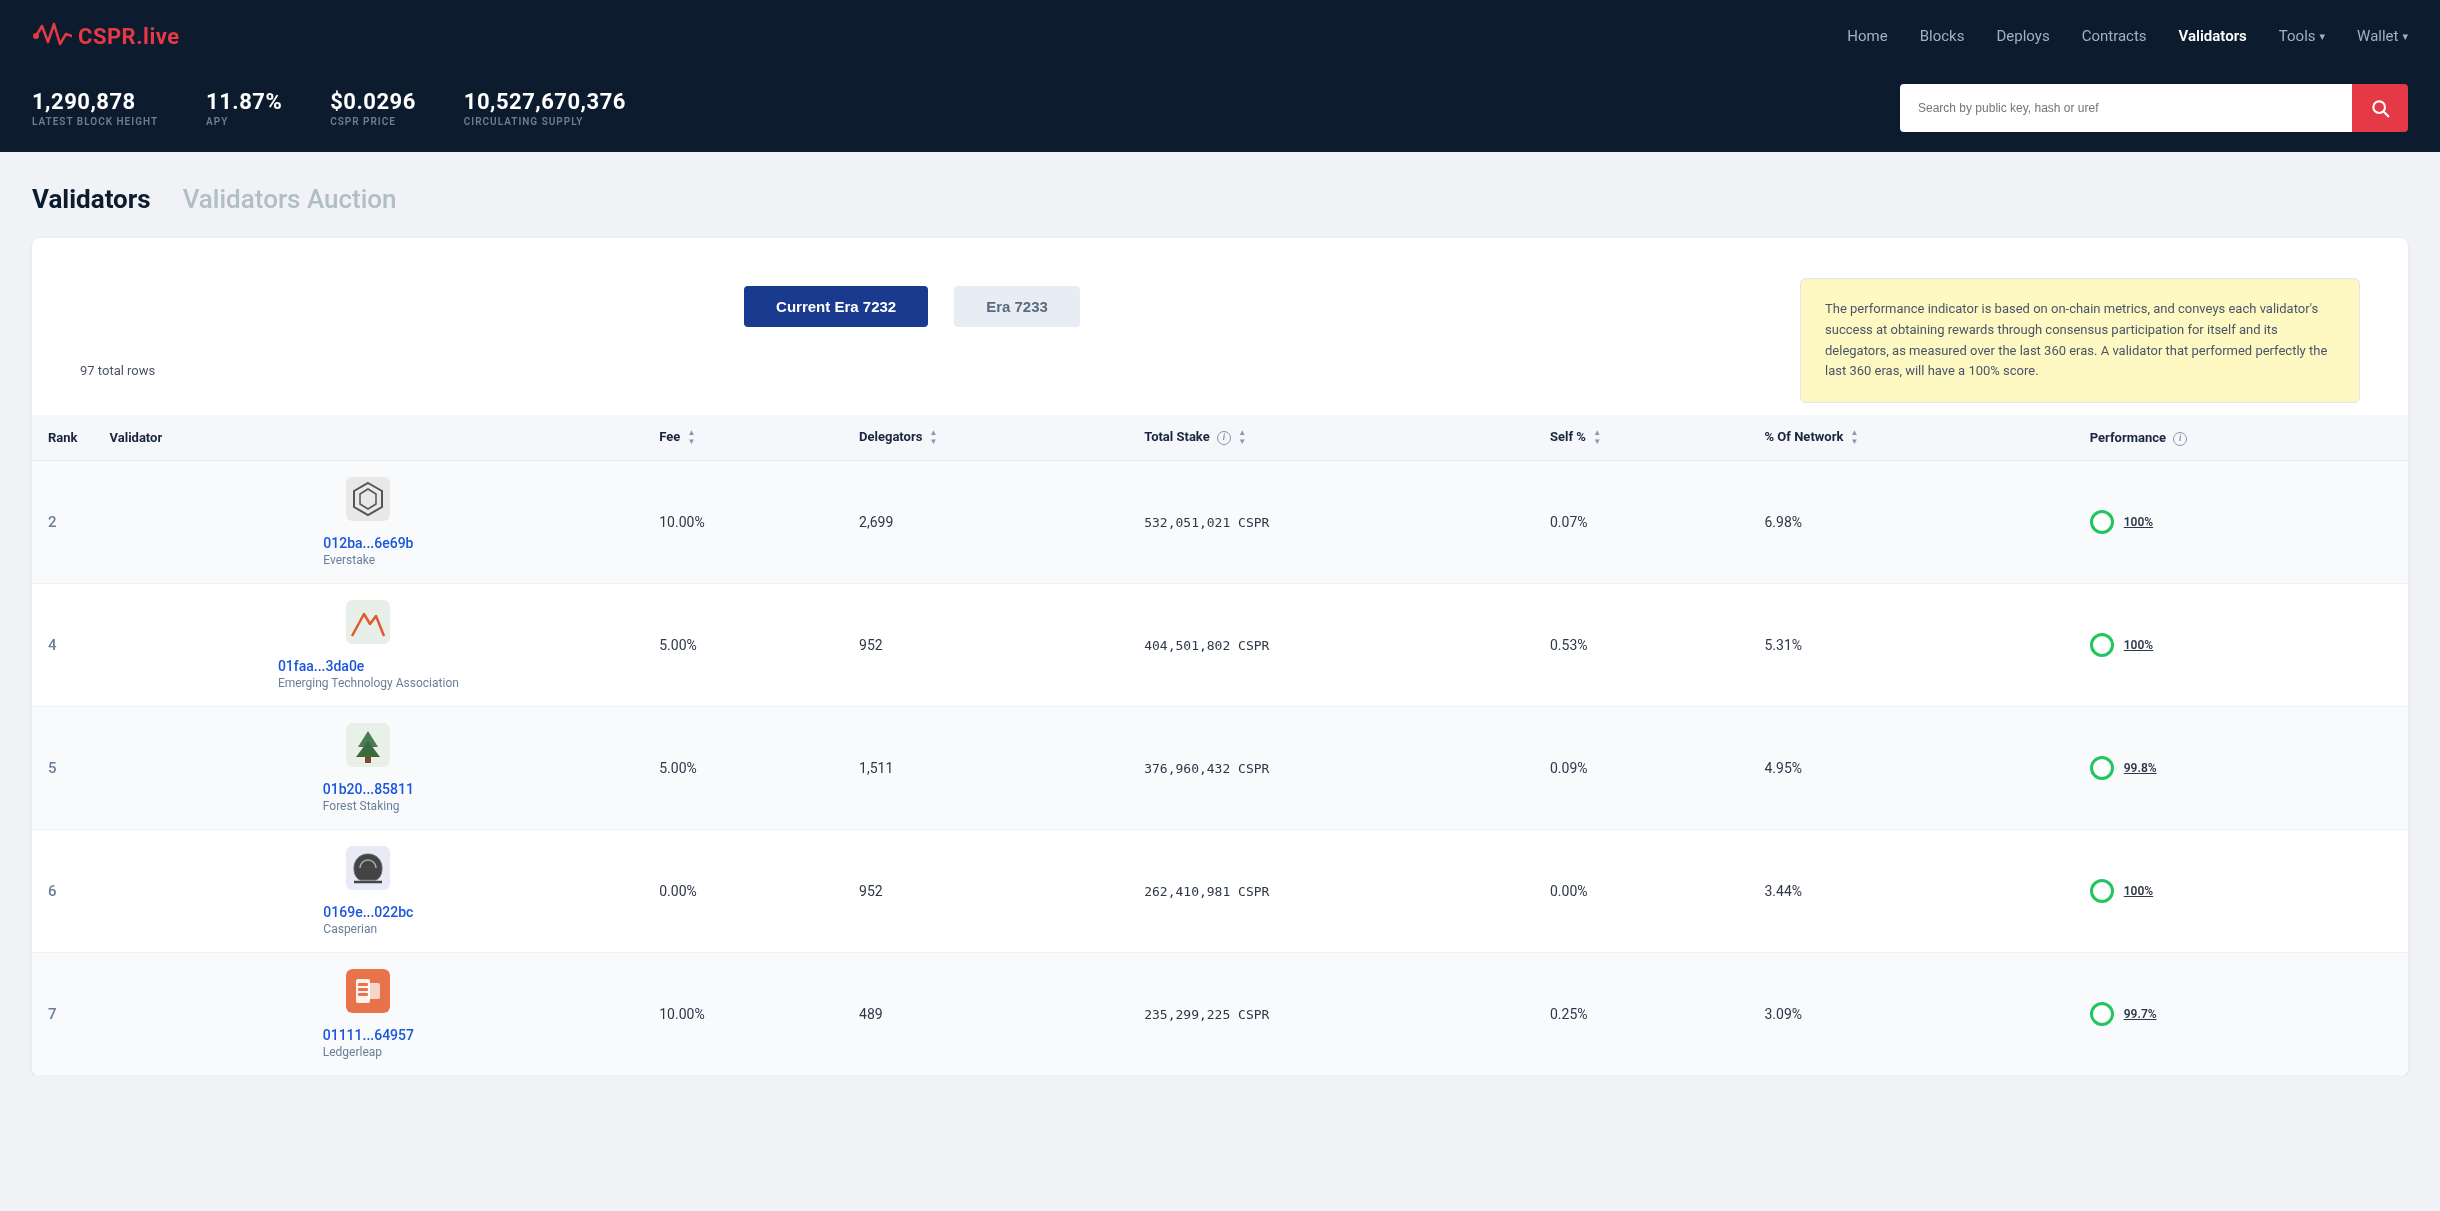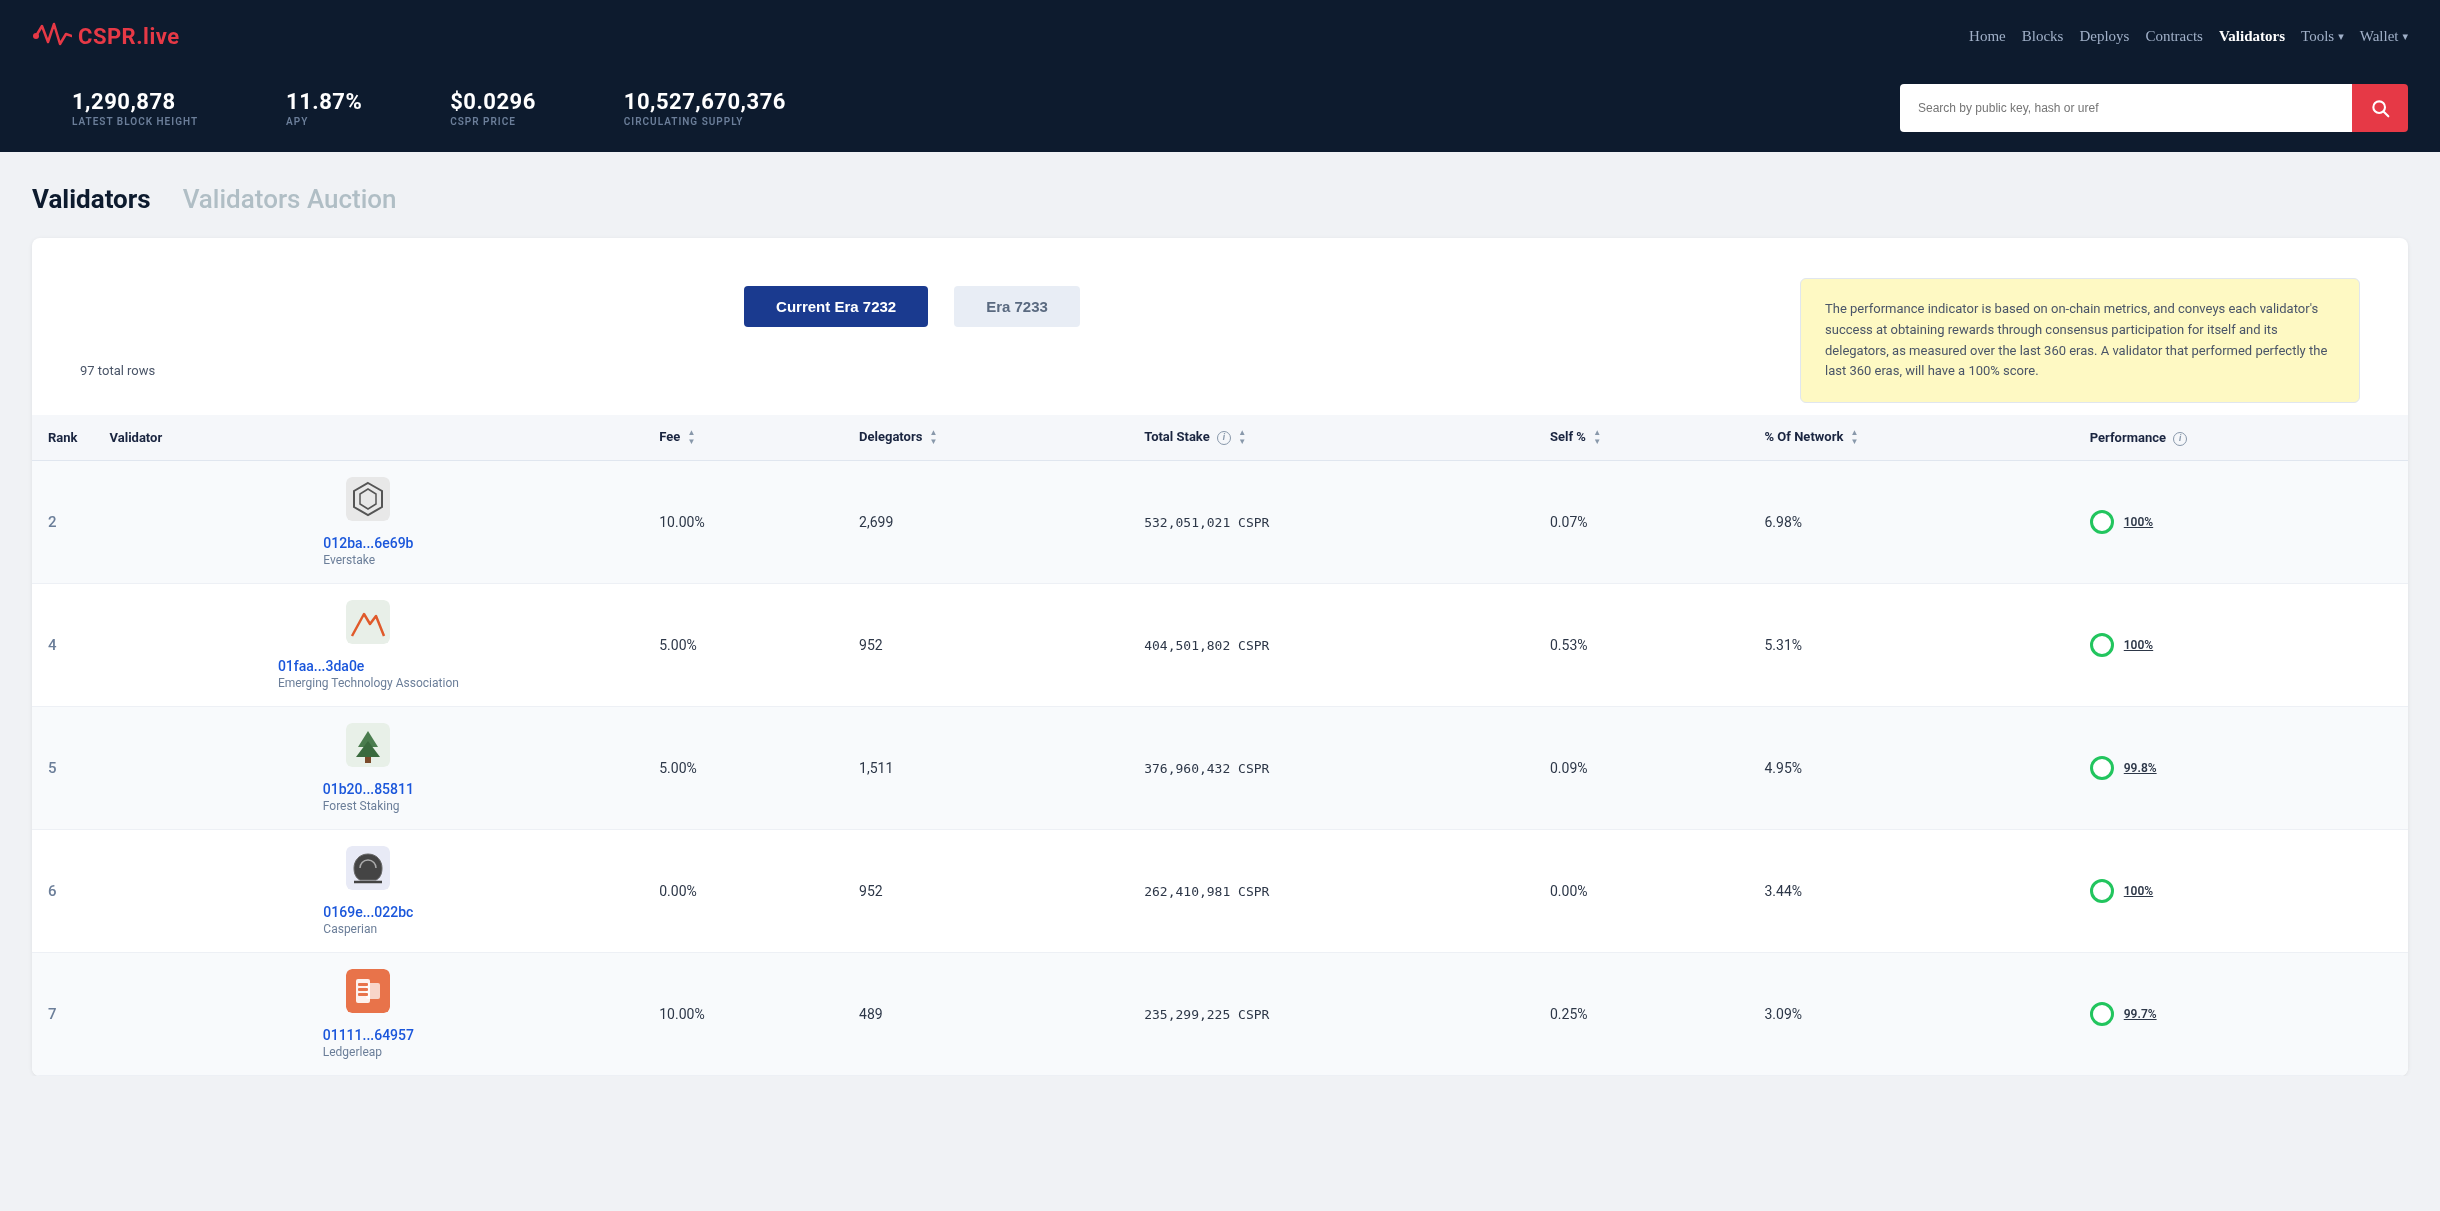--- a/index.html
+++ b/index.html
@@ -25,21 +25,21 @@
       height: 40px;
     }
     .logo-text {
       color: white;
       font-size: 22px;
       font-weight: 700;
       letter-spacing: 0.5px;
     }
     .logo-text span { color: #e63946; }
 
-    nav { display: flex; align-items: flex-start; gap: 16px; font-family: Liberation Serif, serif; }
+    nav { display: flex; align-items: flex-start; gap: 32px; }
     .nav-item {
       color: #a0b0c8;
       font-size: 15px;
       cursor: pointer;
       text-decoration: none;
       display: flex;
       align-items: center;
       gap: 4px;
     }
     .nav-item.active { color: white; font-weight: 600; }
@@ -48,21 +48,20 @@
     
     .stats-bar {
       background: #0d1b2e;
       padding: 12px 32px 20px;
       display: flex;
       align-items: center;
       gap: 0;
     }
     .stat-item {
       margin-right: 48px;
-      margin-left: 40px;
     }
     .stat-value {
       color: white;
       font-size: 22px;
       font-weight: 700;
       letter-spacing: 0.5px;
     }
     .stat-label {
       color: #6b7e99;
       font-size: 10px;

